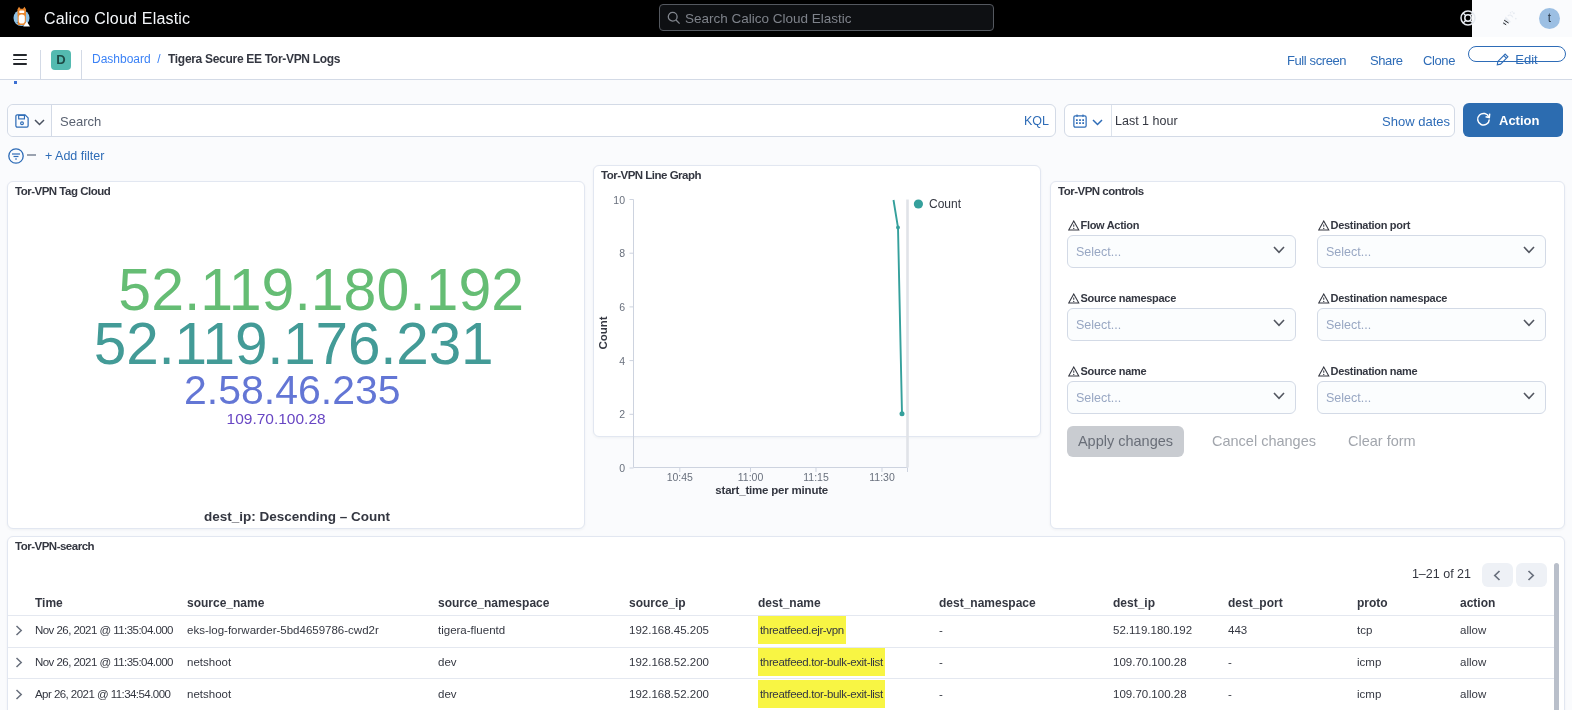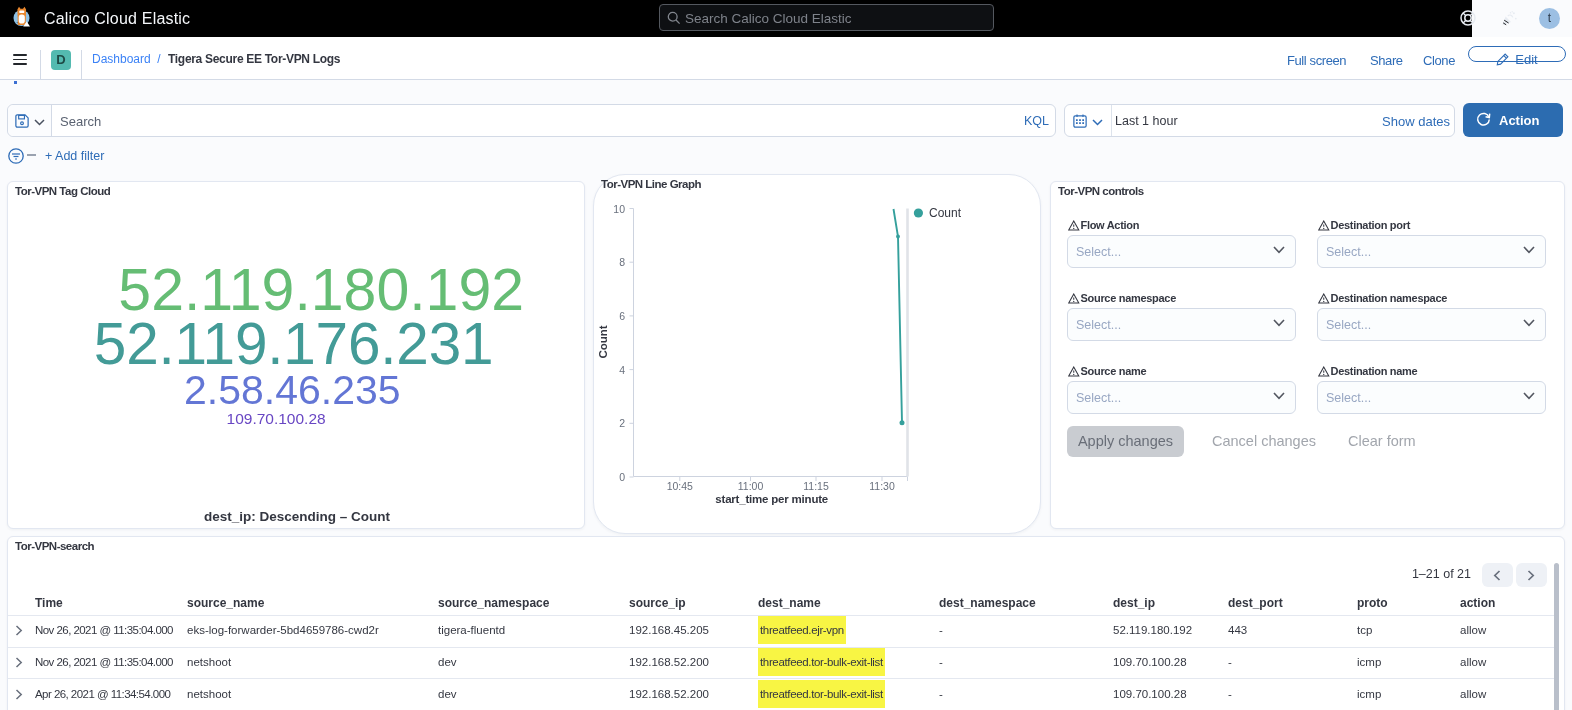--- a/index.html
+++ b/index.html
@@ -31,21 +31,21 @@
 #datebox .val { position:absolute; left:50px; top:9px; font-size:12.5px; color:#343741; }
 #datebox .show { position:absolute; right:4px; top:9px; font-size:13px; color:var(--blue); }
 #refresh { position:absolute; left:1463px; top:103px; width:100px; height:34px; background:#2c6cb0; border-radius:6px; color:#fff; }
 #refresh span { position:absolute; left:36px; top:10px; font-size:13px; font-weight:bold; }
 #addfilter { position:absolute; left:45px; top:149px; font-size:12.5px; color:var(--blue); }
 #fdash { position:absolute; left:27px; top:154px; width:9px; height:1.6px; background:#9aa2b0; }
 
 .panel { position:absolute; background:#fff; border:1px solid #e2e7f1; border-radius:6px; box-shadow:0 1px 3px rgba(20,30,60,0.05); }
 .ptitle { position:absolute; left:7px; top:3px; font-size:11.5px; font-weight:bold; color:#343741; letter-spacing:-0.5px; }
 #panel1 { left:7px; top:181px; width:578px; height:348px; }
-#panel2 { left:593px; top:174px; width:448px; height:360px;border-radius:32px; }
+#panel2 { left:593px; top:165px; width:448px; height:272px; }
 #panel3 { left:1050px; top:181px; width:515px; height:348px; }
 .tag { position:absolute; line-height:1; white-space:nowrap; transform:translate(-50%,-50%); }
 #tcfoot { position:absolute; left:0; width:578px; text-align:center; top:327px; font-size:13.5px; font-weight:bold; color:#343741; }
 
 .ctl-label { position:absolute; font-size:11px; font-weight:bold; color:#343741; white-space:nowrap; letter-spacing:-0.3px; }
 .ctl-box { position:absolute; width:229px; height:33px; background:#fbfdfe; border:1px solid #d3dae6; border-radius:6px; }
 .ctl-box .sel { position:absolute; left:8px; top:9px; font-size:12.5px; color:#98a7c3; }
 .ctl-box svg { position:absolute; right:10px; top:10px; }
 #applybtn { position:absolute; left:16px; top:244px; width:117px; height:31px; background:#c9ccd1; border-radius:6px; color:#696e78; font-size:14.5px; text-align:center; line-height:31px; }
 .graybtn { position:absolute; top:251px; font-size:14.5px; color:#a2a6ad; }

